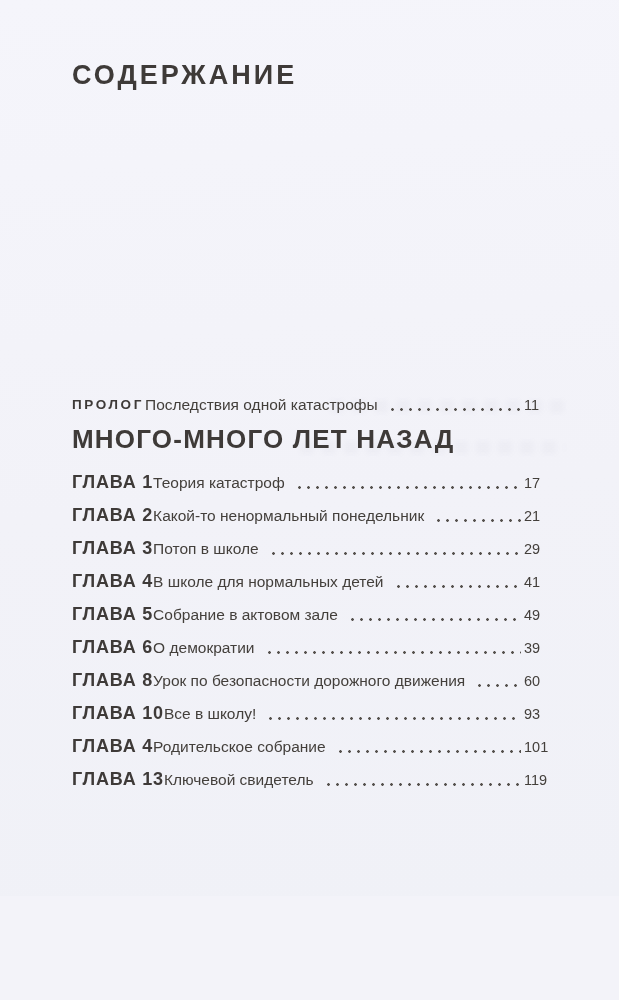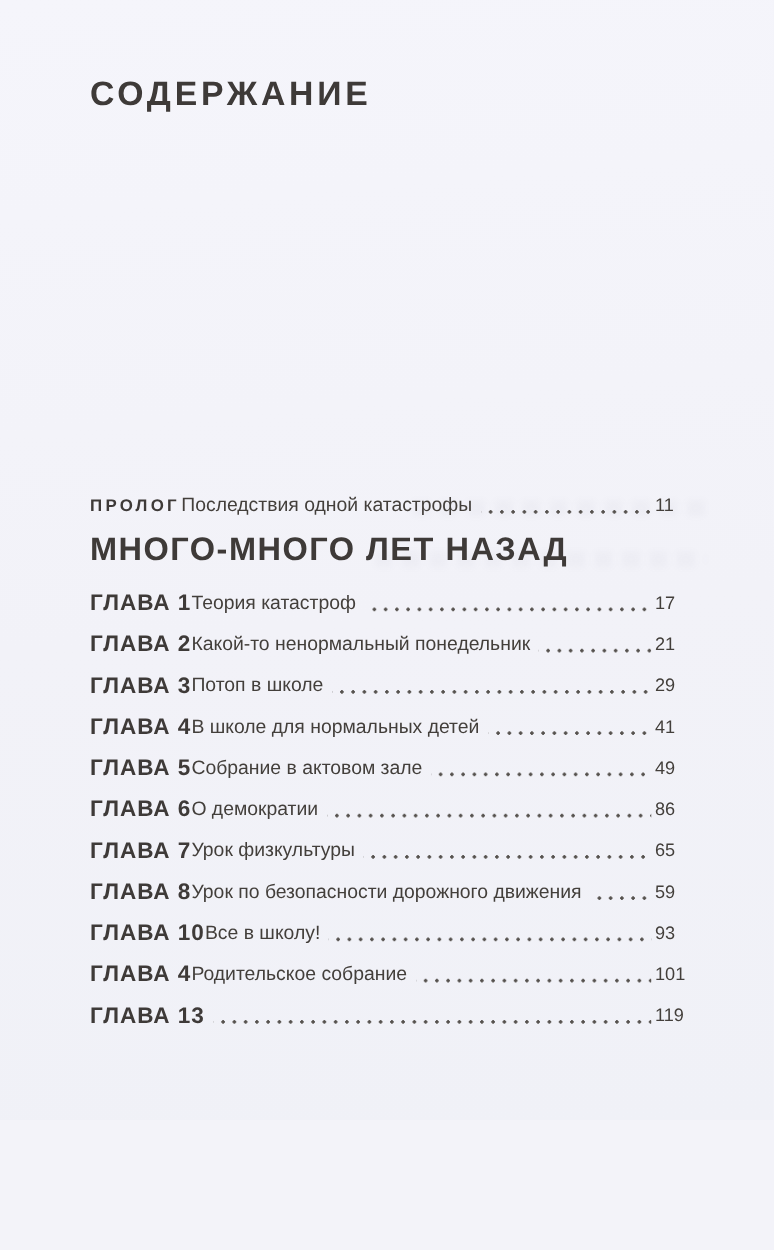--- a/index.html
+++ b/index.html
@@ -134,53 +134,48 @@
       <span class="toc-label">ГЛАВА 5</span>
       <span class="toc-title">Собрание в актовом зале</span>
       <span class="leader"></span>
       <span class="toc-page">49</span>
     </div>
 
     <div class="toc-row">
       <span class="toc-label">ГЛАВА 6</span>
       <span class="toc-title">О демократии</span>
       <span class="leader"></span>
-      <span class="toc-page">86</span>
+      <span class="toc-page">39</span>
     </div>
 
-    <div class="toc-row">
-      <span class="toc-label">ГЛАВА 7</span>
-      <span class="toc-title">Урок физкультуры</span>
-      <span class="leader"></span>
-      <span class="toc-page">65</span>
-    </div>
 
     <div class="toc-row">
       <span class="toc-label">ГЛАВА 8</span>
       <span class="toc-title">Урок по безопасности дорожного движения</span>
       <span class="leader"></span>
-      <span class="toc-page">59</span>
+      <span class="toc-page">60</span>
     </div>
 
 
     <div class="toc-row">
       <span class="toc-label">ГЛАВА 10</span>
       <span class="toc-title">Все в школу!</span>
       <span class="leader"></span>
       <span class="toc-page">93</span>
     </div>
 
     <div class="toc-row">
       <span class="toc-label">ГЛАВА 4</span>
       <span class="toc-title">Родительское собрание</span>
       <span class="leader"></span>
       <span class="toc-page">101</span>
     </div>
 
 
     <div class="toc-row">
       <span class="toc-label">ГЛАВА 13</span>
+      <span class="toc-title">Ключевой свидетель</span>
       <span class="leader"></span>
       <span class="toc-page">119</span>
     </div>
   </div>
 
 </div>
 
 </body></html>

